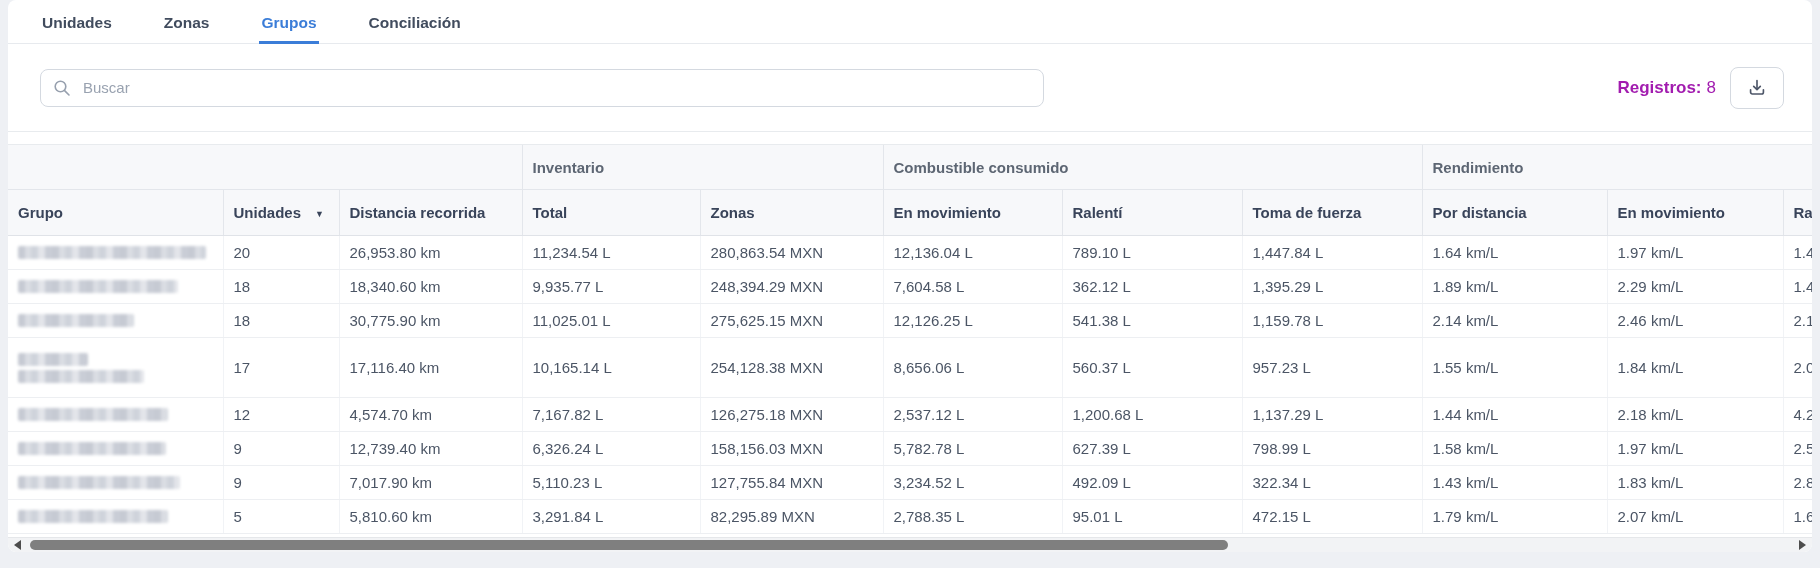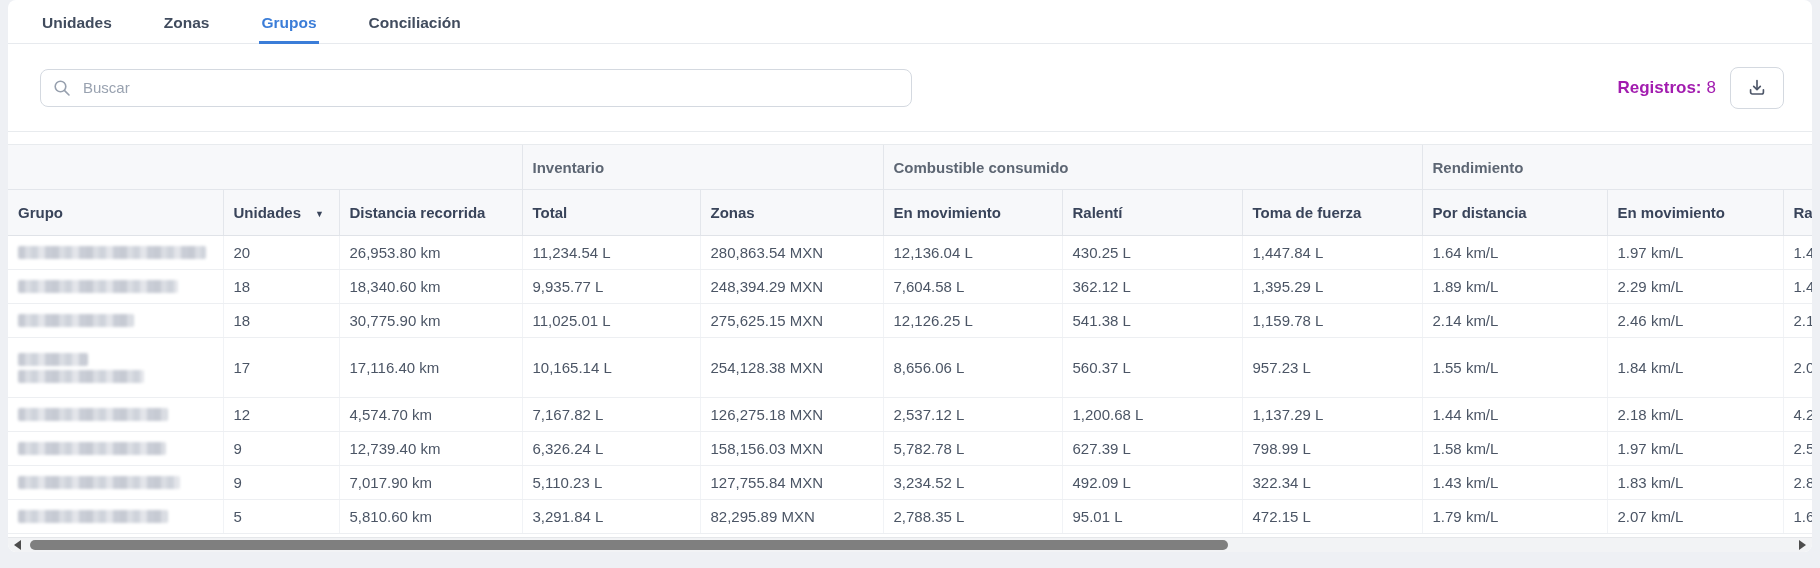--- a/index.html
+++ b/index.html
@@ -31,21 +31,21 @@
     border-bottom: 3px solid transparent;
     cursor: pointer; white-space: nowrap;
   }
   .tab.active { color: #3b7dd8; border-bottom-color: #3b7dd8; }
   
   .toolbar {
     height: 87px; flex: none;
     display: flex; align-items: center;
     padding: 0 28px 0 32px;
   }
-  .search { position: relative; width: 872px; height: 38px; }
+  .search { position: relative; width: 1004px; height: 38px; }
   .search svg { position: absolute; left: 13px; top: 10px; }
   .search input {
     width: 100%; height: 100%;
     border: 1px solid #d4d9e0; border-radius: 8px;
     padding: 0 12px 0 42px;
     font-size: 15px; color: #414c5e; outline: none;
     font-family: inherit;
   }
   .search input::placeholder { color: #99a2b0; }
   .toolbar-right { margin-left: auto; display: flex; align-items: center; gap: 14px; }
@@ -191,21 +191,21 @@
       <tbody>
           <tr>
             <td class="name-cell">
               <div class="blur-block" style="width: 188px;"></div>
             </td>
             <td>20</td>
             <td>26,953.80 km</td>
             <td>11,234.54 L</td>
             <td>280,863.54 MXN</td>
             <td>12,136.04 L</td>
-            <td>430.25 L</td>
+            <td>789.10 L</td>
             <td>1,447.84 L</td>
             <td>1.64 km/L</td>
             <td>1.97 km/L</td>
             <td>1.43</td>
           </tr>
           <tr>
             <td class="name-cell">
               <div class="blur-block" style="width: 160px;"></div>
             </td>
             <td>18</td>

